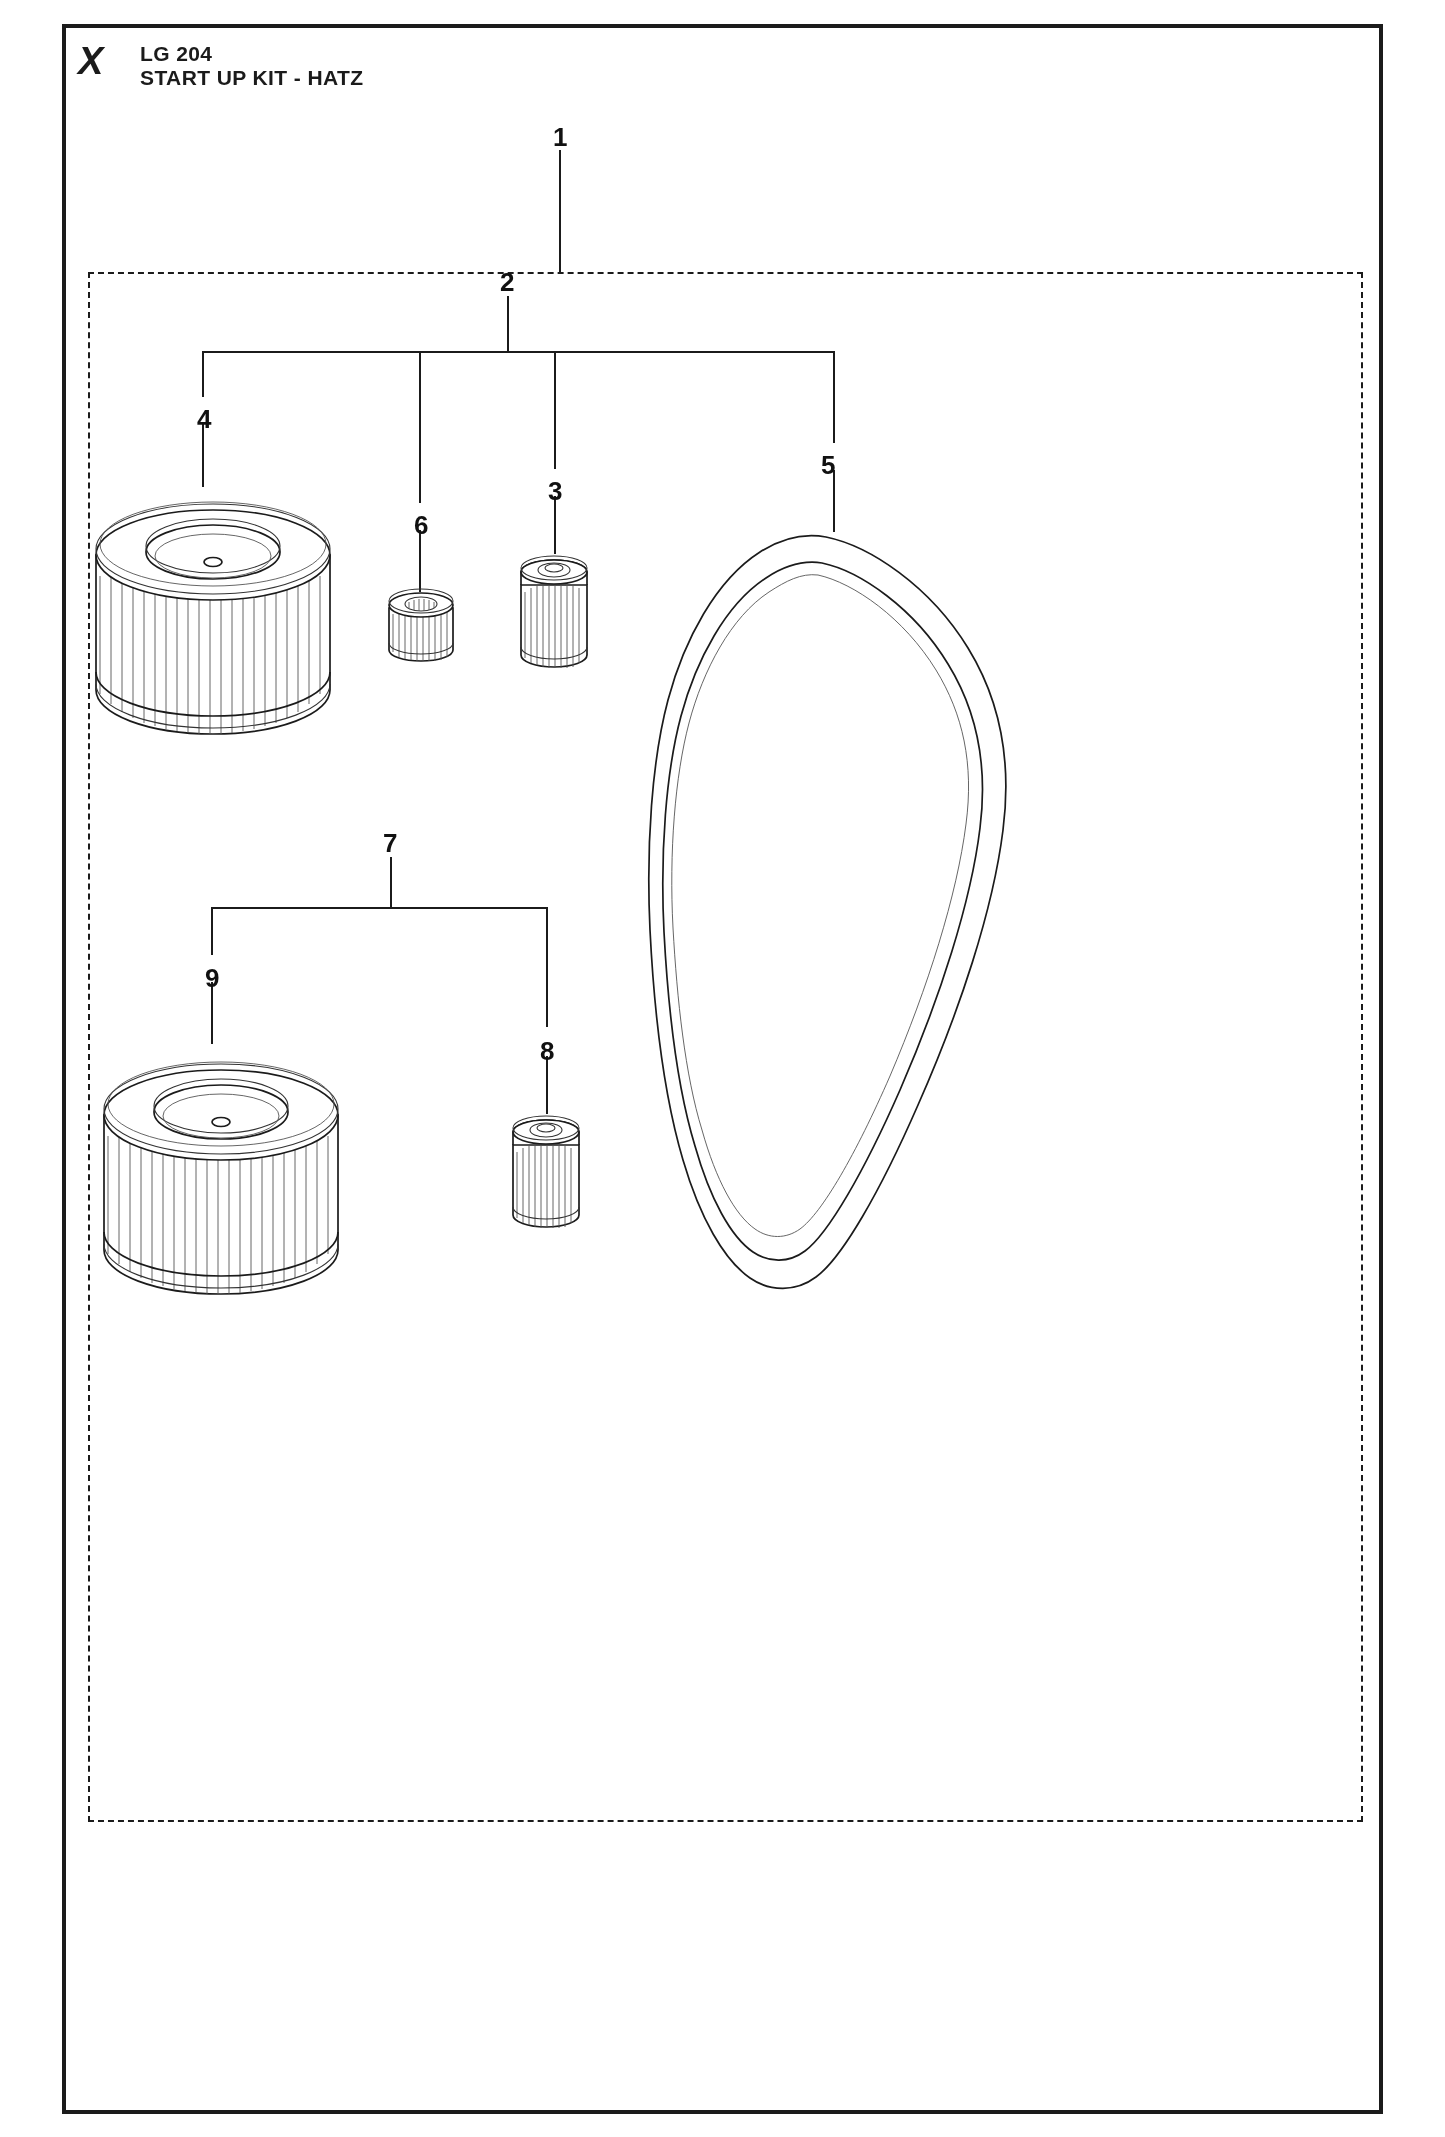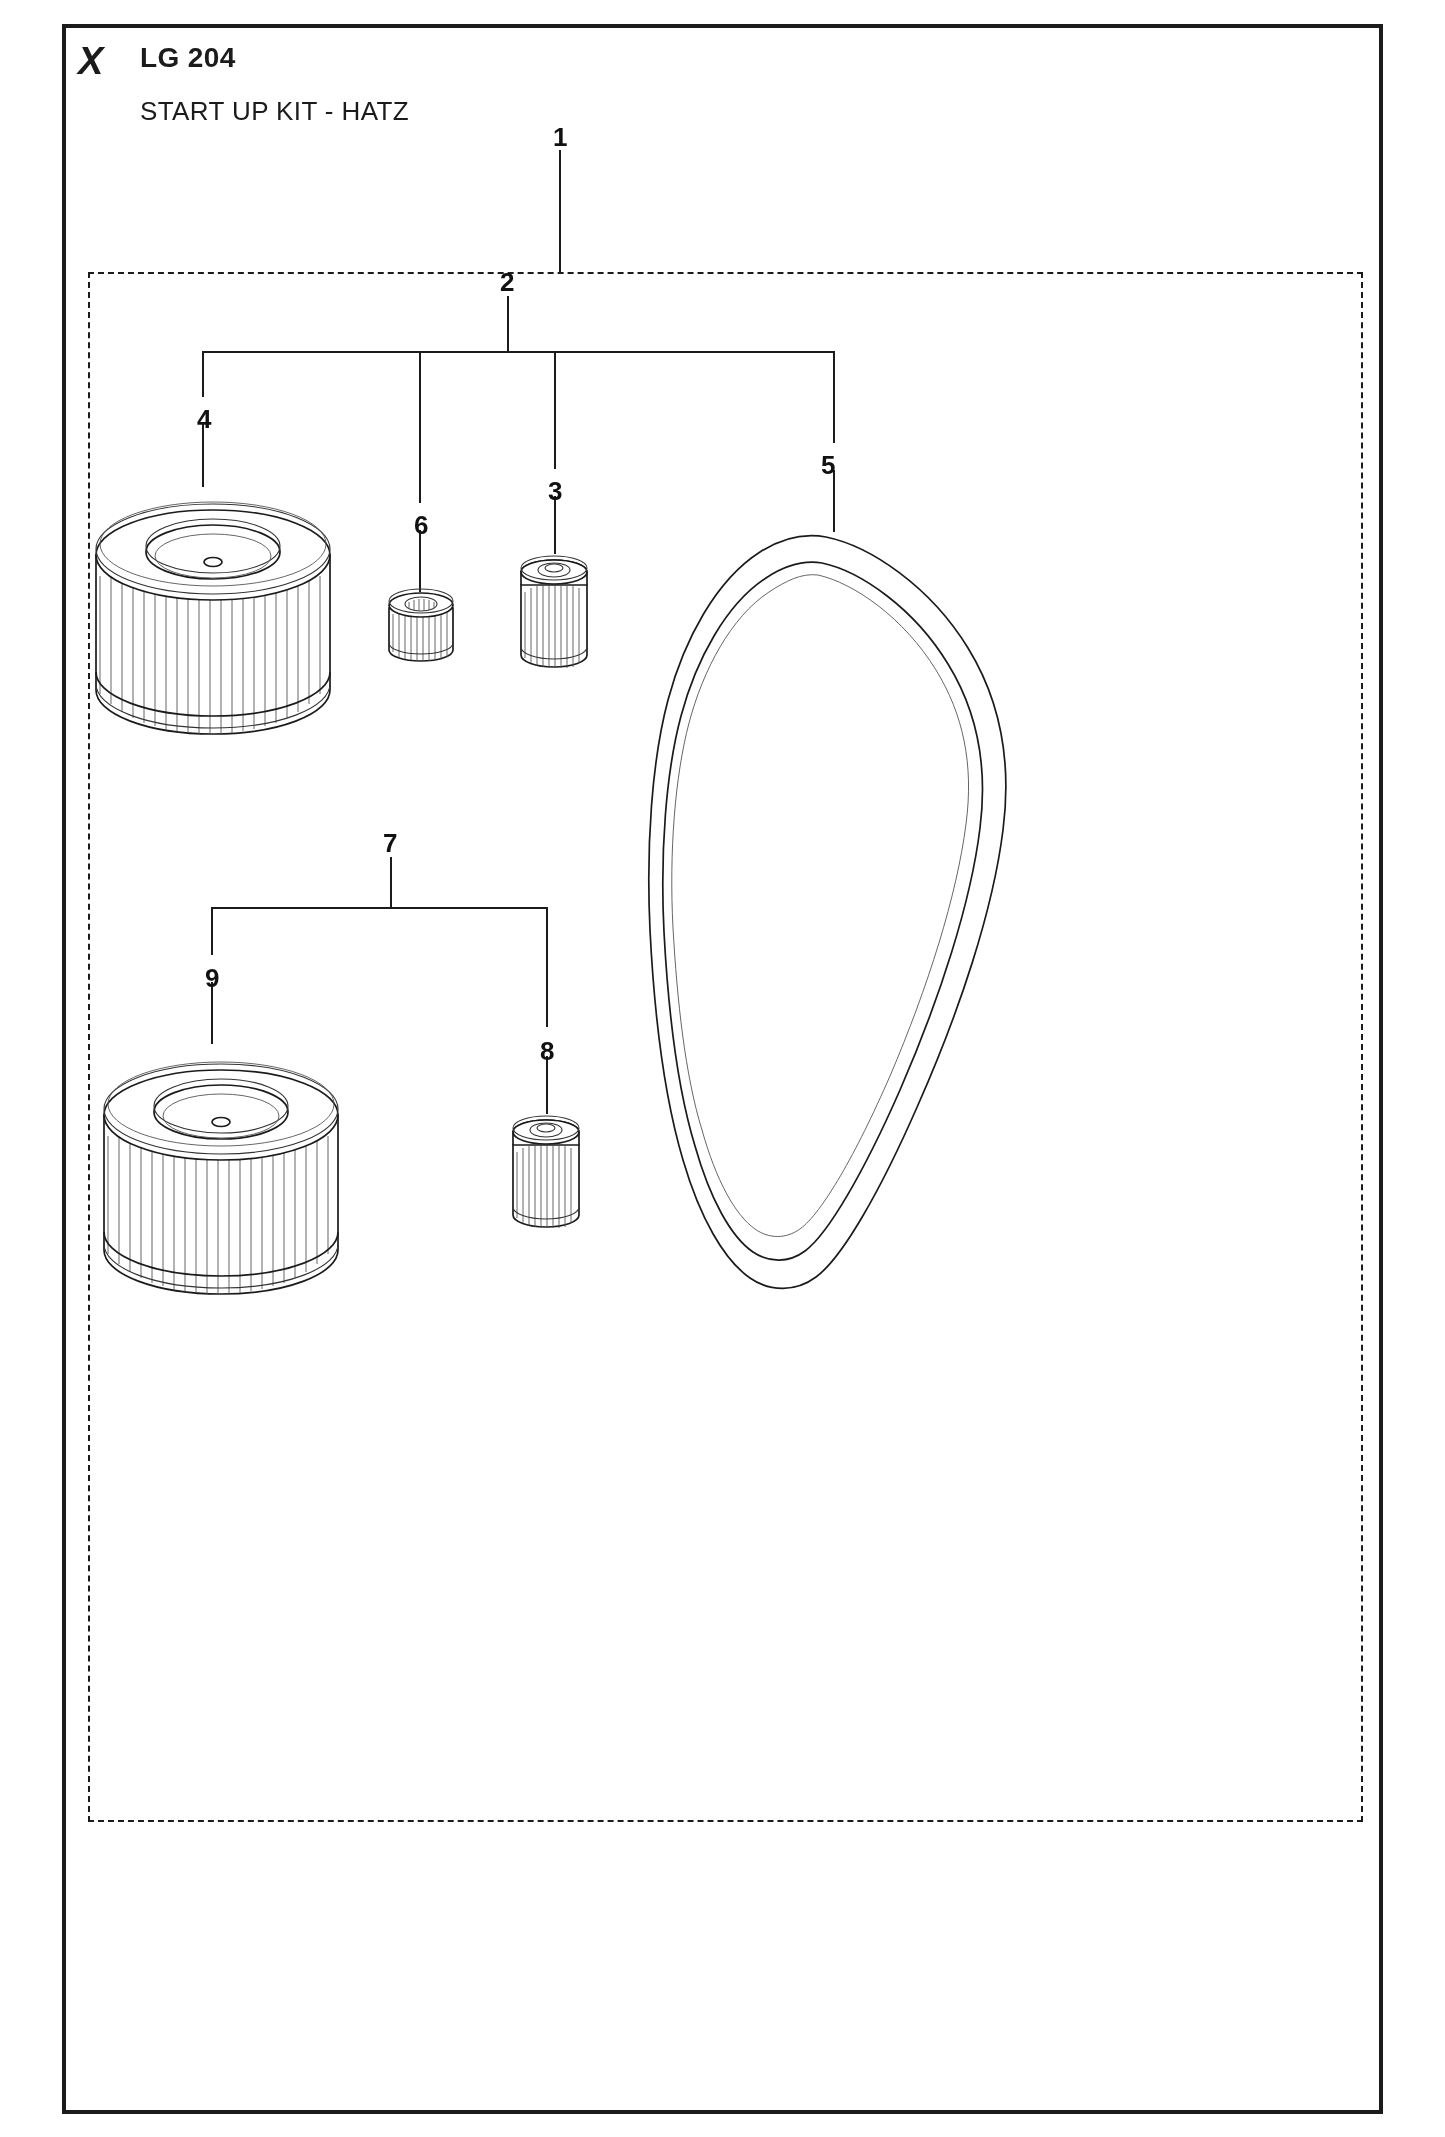--- a/index.html
+++ b/index.html
@@ -12,22 +12,22 @@
     border:4px solid #1b1b1b;box-sizing:border-box;background:#fff;
   }
 
   
   .header{position:absolute;left:78px;top:42px;display:flex;align-items:flex-start;}
   .sect-letter{
     font-size:38px;font-weight:bold;font-style:italic;color:#1b1b1b;
     line-height:1;width:62px;letter-spacing:-1px;
   }
   .head-lines{display:flex;flex-direction:column;line-height:1.12;}
-  .head-model{font-size:28px;font-weight:bold;color:#1b1b1b;letter-spacing:.4px;}
-  .head-title{font-size:26px;font-weight:normal;color:#1b1b1b;letter-spacing:.4px;margin-top:24px;}
+  .head-model{font-size:21px;font-weight:bold;color:#1b1b1b;letter-spacing:.4px;}
+  .head-title{font-size:21px;font-weight:bold;color:#1b1b1b;letter-spacing:.4px;}
 
   
   .kit-box{
     position:absolute;left:88px;top:272px;width:1275px;height:1550px;
     border:2px dashed #1b1b1b;box-sizing:border-box;
   }
 
   
   .num{
     position:absolute;font-size:26px;font-weight:bold;color:#111;

